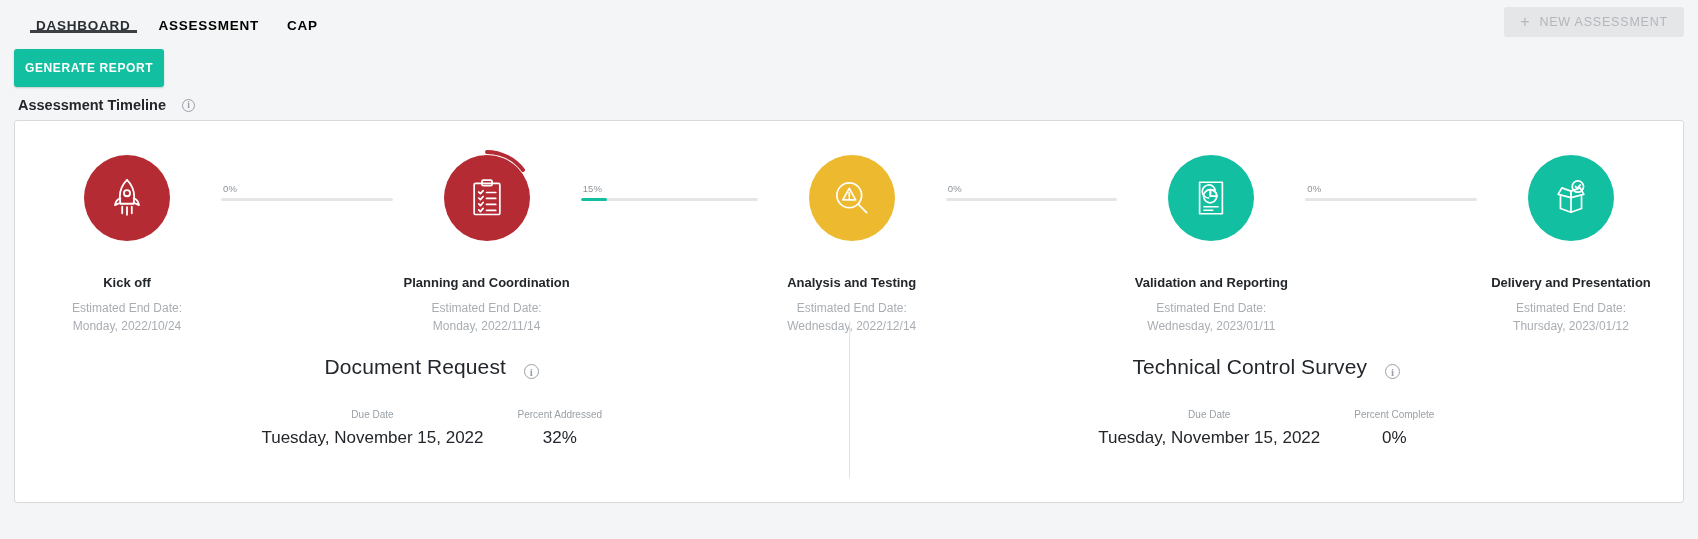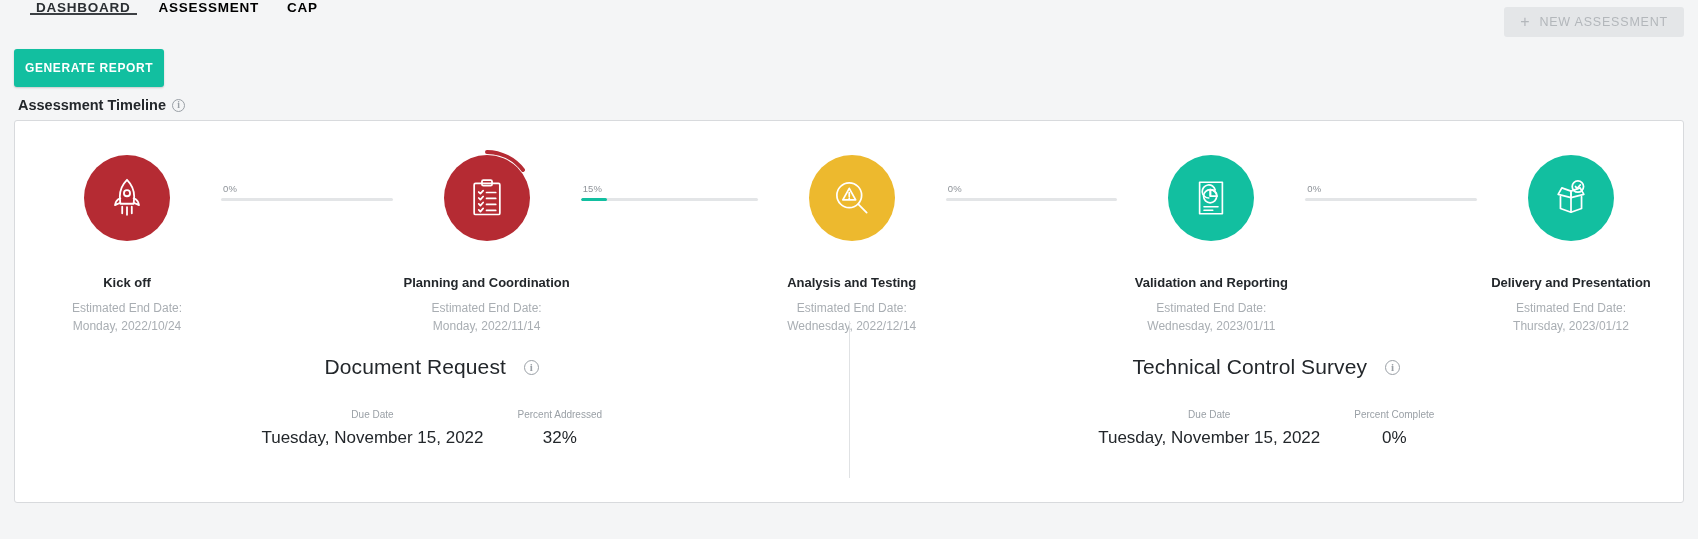--- a/index.html
+++ b/index.html
@@ -13,21 +13,21 @@
 
   
   .topbar {
     height: 44px;
     background: #f4f5f6;
     display: flex;
     align-items: stretch;
     position: relative;
     padding-left: 22px;
   }
-  .tabs { display: flex; align-items: flex-start; }
+  .tabs { display: flex; align-items: center; margin-top: 6px; }
   .tab {
     display: flex; align-items: center;
     padding: 0 14px;
     font-size: 13.5px;
     letter-spacing: 0.75px;
     color: #000000;
     font-weight: 700;
     position: relative;
     cursor: pointer;
     white-space: nowrap;
@@ -69,21 +69,21 @@
     font-size: 12px;
     font-weight: 700;
     letter-spacing: 0.6px;
     font-family: "Liberation Sans", sans-serif;
     cursor: pointer;
     box-shadow: 0 1px 2px rgba(0,0,0,0.18);
   }
 
   
   .sec-title {
-    display: flex; align-items: center; gap: 6px;
+    display: flex; align-items: center; gap: 16px;
     padding: 10px 0 7px 18px;
     font-size: 14.5px;
     font-weight: 700;
     color: #23272b;
   }
   .info-ic {
     width: 13px; height: 13px;
     border-radius: 50%;
     border: 1.2px solid #9aa0a6;
     color: #9aa0a6;
@@ -187,21 +187,21 @@
     align-items: center;
     padding-top: 38px;
   }
   .divider {
     width: 1px;
     background: #e0e2e4;
     margin: 4px 0 24px 0;
     flex: none;
   }
   .panel-title {
-    display: flex; align-items: center; gap: 18px;
+    display: flex; align-items: flex-end; gap: 18px;
     font-size: 21px;
     font-weight: 400;
     color: #23272b;
     letter-spacing: 0.1px;
   }
   .panel-title .info-ic { width: 15px; height: 15px; font-size: 11px; }
   .metrics {
     margin-top: 30px;
     display: flex;
     align-items: flex-start;

